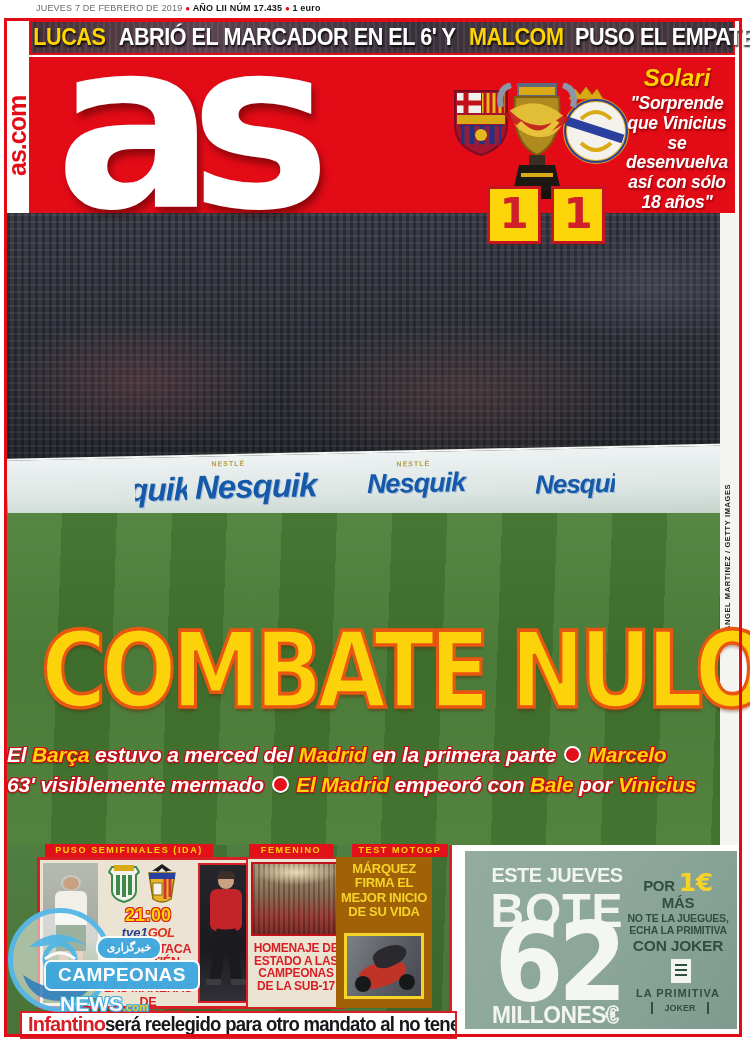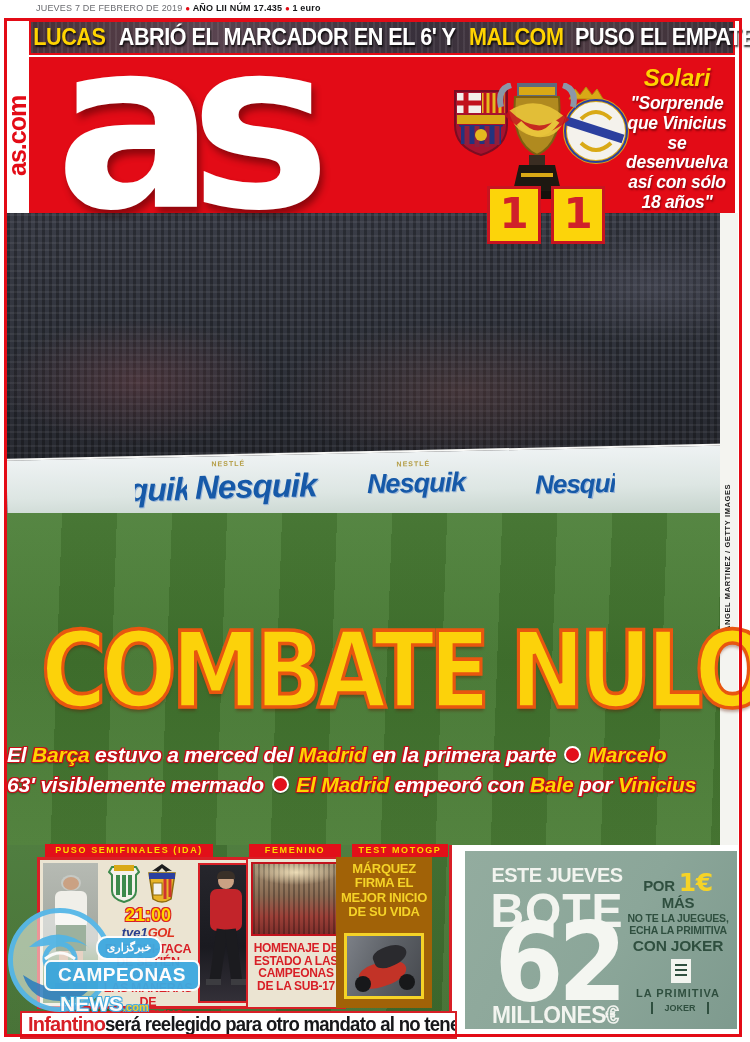--- a/index.html
+++ b/index.html
@@ -97,21 +97,21 @@
   
   #grass-extend{left:7px;top:845px;width:445px;height:191px;
     background:
       repeating-linear-gradient(92deg,rgba(255,255,255,.05) 0 55px,rgba(0,0,0,.07) 55px 110px),
       linear-gradient(#477736 0%,#3f6c2d 100%);
     border-right:3px solid #d81f26;box-sizing:border-box;}
   #lower-right-bg{left:452px;top:845px;width:286px;height:191px;background:#fff;}
   .sec-hdr{height:13px;background:#e21019;color:#ffd400;font-size:9px;font-weight:bold;
     letter-spacing:1.6px;text-align:center;line-height:13px;z-index:12;}
   #hdr-copa{left:45px;top:844px;width:168px;}
-  #hdr-fem{left:249px;top:844px;width:92px;}
+  #hdr-fem{left:249px;top:844px;width:84px;}
   #hdr-moto{left:352px;top:844px;width:96px;}
   .lower-box{box-sizing:border-box;z-index:11;}
   #copa-box{left:21px;top:857px;width:219px;height:152px;background:#ebe4d2;
     border:3px solid #d81f26;margin-left:16px;}
   #fem-box{left:246px;top:857px;width:100px;height:152px;background:#ebe4d2;
     border:2px solid #d81f26;}
   #moto-box{left:336px;top:857px;width:96px;height:151px;background:#a16207;}
   .mini-photo{position:absolute;overflow:hidden;}
   #setien-photo{left:3px;top:3px;width:55px;height:140px;
     background:linear-gradient(#b6bab3 0%,#a3a8a0 55%,#5d8c4a 78%,#4e7c3c 100%);}

